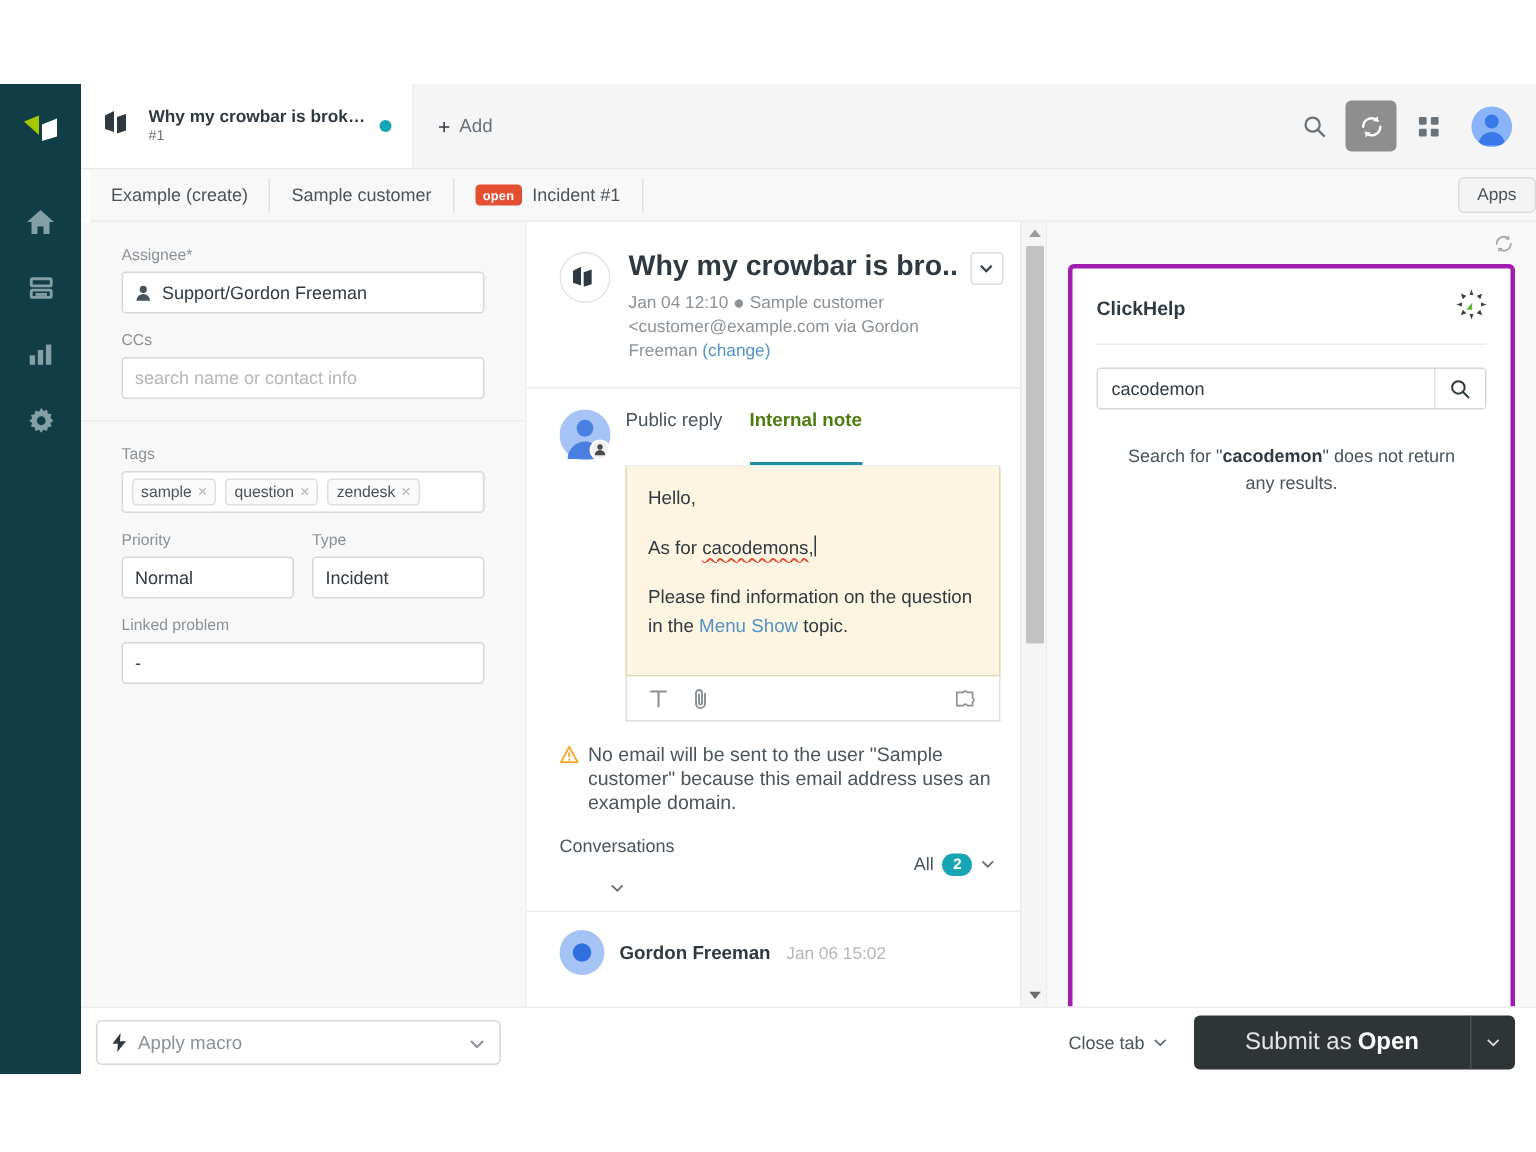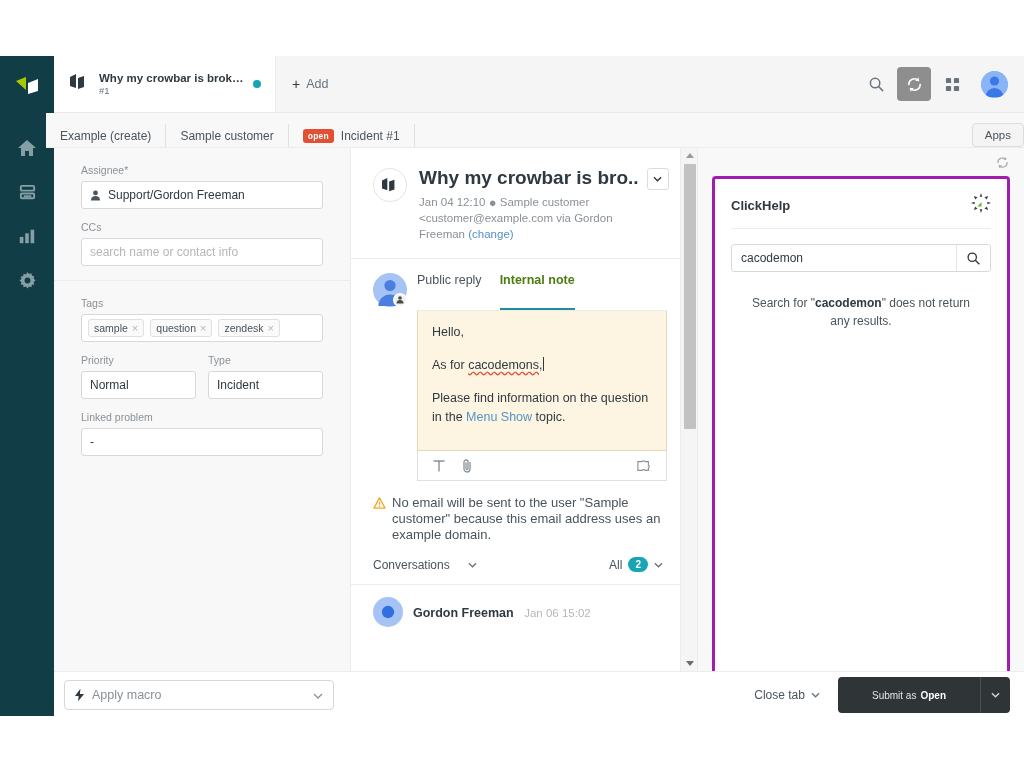--- a/index.html
+++ b/index.html
@@ -66,23 +66,23 @@
   }
   .hdr-btn.active { background: #8e8e8e; }
   .avatar-circle {
     width: 27px; height: 27px; border-radius: 50%;
     background: #8ab4f8; overflow: hidden; position: relative;
     margin-left: 8px;
   }
 
   
   .crumbbar {
-    position: absolute; left: 46px; top: 113px; right: 0; height: 35px;
+    position: absolute; left: 60px; top: 113px; right: 0; height: 35px;
     background: #f8f8f8; border-bottom: 1px solid #ececec;
-    display: flex; align-items: flex-end; padding: 0 0;
+    display: flex; align-items: center; padding: 0 0;
   }
   .crumb {
     font-size: 12px; color: #49545c; padding: 0 14px; height: 23px;
     display: flex; align-items: center; gap: 7px;
     border-right: 1px solid #e0e0e0;
   }
   .crumb:last-of-type { border-right: none; }
   .badge-open {
     background: #e34f32; color: #fff; font-size: 8.5px; font-weight: bold;
     border-radius: 3px; padding: 2px 5px; letter-spacing: .2px;
@@ -180,21 +180,21 @@
   }
   .editor-toolbar .spacer { flex: 1 1 auto; }
   .warn {
     display: flex; gap: 6px; padding: 14px 18px 0 22px;
     font-size: 13px; color: #49545c; line-height: 16px;
   }
   .convbar {
     display: flex; align-items: center; padding: 14px 18px 12px 22px;
     border-bottom: 1px solid #ececec;
   }
-  .convbar .left { font-size: 12px; color: #49545c; display: flex; align-items: center; gap: 18px; }
+  .convbar .left { font-size: 12px; color: #49545c; display: flex; align-items: center; gap: 18px; flex-direction: column; }
   .convbar .right { margin-left: auto; display: flex; align-items: center; gap: 6px; font-size: 12px; color: #49545c; }
   .count-pill {
     background: #17a5b5; color: #fff; font-size: 10px; font-weight: bold;
     border-radius: 9px; padding: 2px 7px;
   }
   .convitem { display: flex; align-items: center; gap: 10px; padding: 12px 14px 0 22px; }
   .convitem .nm { font-size: 12.5px; font-weight: bold; color: #2f3941; }
   .convitem .dt { font-size: 11.5px; color: #b6b6b6; margin-left: 6px; }
 
   
@@ -259,21 +259,21 @@
   .close-tab {
     margin-left: auto; font-size: 12px; color: #49545c;
     display: flex; align-items: center; gap: 6px; padding-right: 18px;
   }
   .submit {
     display: flex; align-items: stretch; height: 36px;
     background: #2f3437; border-radius: 4px; overflow: hidden;
   }
   .submit .main {
     display: flex; align-items: center; justify-content: center;
-    padding: 0 34px; font-size: 10px; color: #e4e4e4;
+    padding: 0 34px; font-size: 16px; color: #e4e4e4;
   }
   .submit .main b { color: #ffffff; margin-left: 4px; }
   .submit .split {
     width: 30px; border-left: 1px solid #4a4f52;
     display: flex; align-items: center; justify-content: center;
   }
 
   .topwhite { position: absolute; left: 0; top: 0; width: 1024px; height: 56px; background: #fff; }
   .botwhite { position: absolute; left: 0; top: 718px; width: 1024px; height: 50px; background: #fff; }
 </style>

